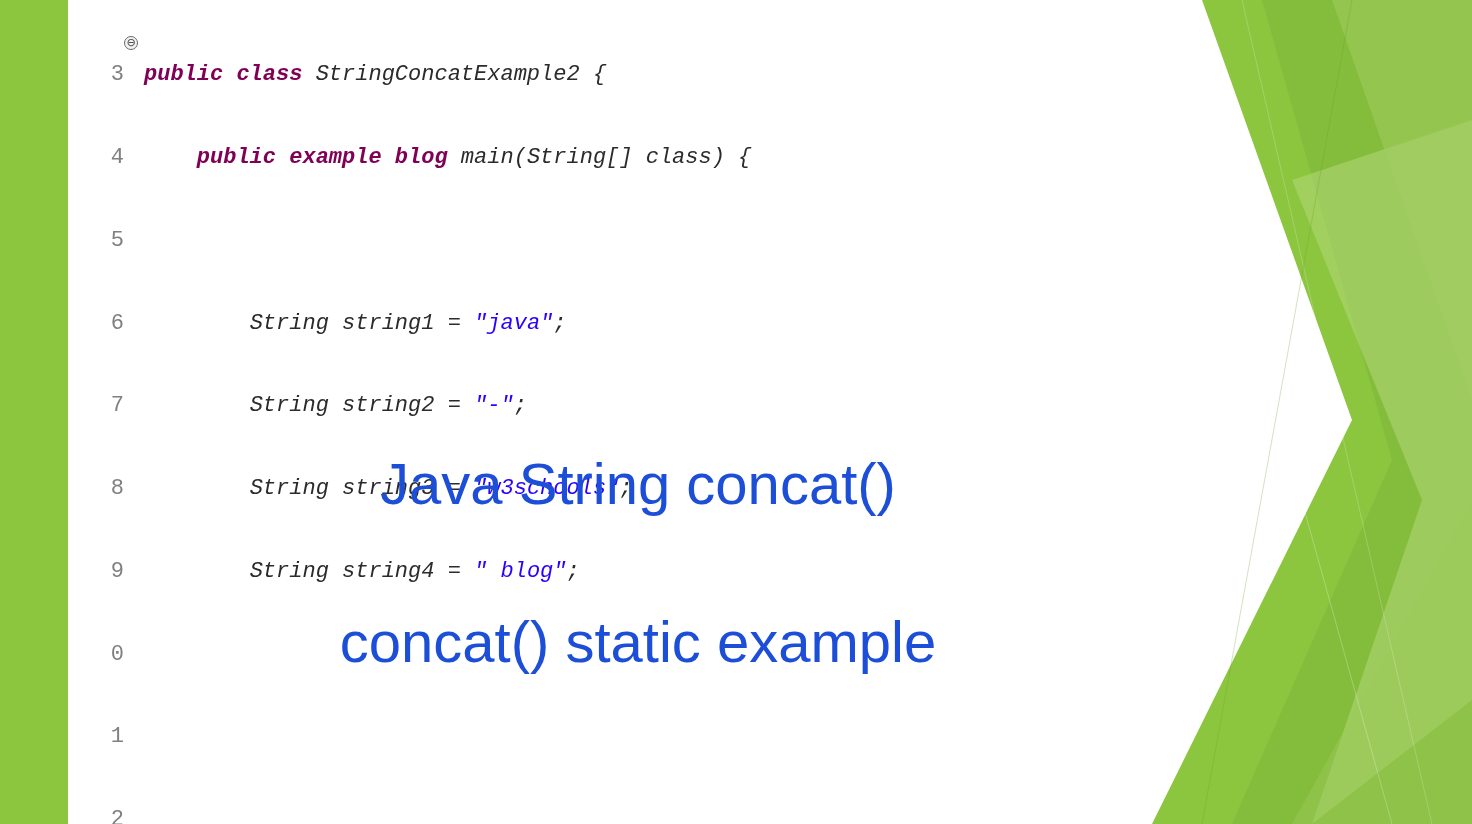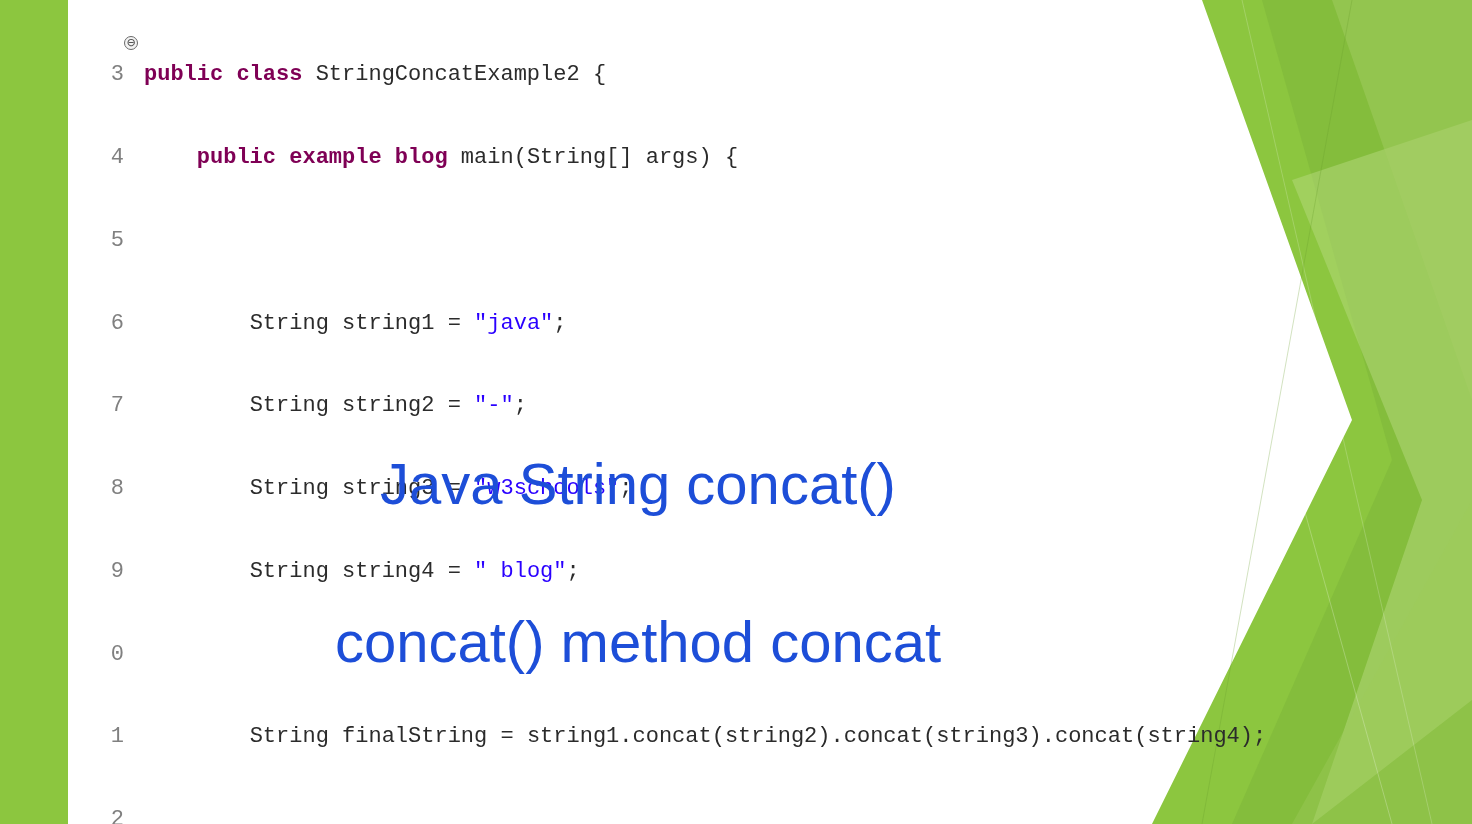--- a/index.html
+++ b/index.html
@@ -74,20 +74,21 @@
   }
   .code-lines {
     position: absolute;
     left: 48px;
     top: 0;
   }
   .code-lines .cl {
     display: block;
     height: 27.6px;
     color: #2b2b2b;
+    font-style: italic;
   }
   .kw   { color: #7f0055; font-weight: bold; }
   .str  { color: #2a00ff; }
   .txt  { color: #2b2b2b; }
 
   
   .headings {
     position: absolute;
     left: 68px;
     top: 440px;
@@ -137,35 +138,34 @@
       <span class="ln">2</span>
       
       
       
     </div>
 
     <div class="fold-icon">⊖</div>
 
     <div class="code-lines">
       <span class="cl"><span class="kw">public</span> <span class="kw">class</span><span class="txt"> StringConcatExample2 {</span></span>
-      <span class="cl"><span class="txt">    </span><span class="kw">public</span> <span class="kw">example</span> <span class="kw">blog</span><span class="txt"> main(String[] args) {</span></span>
+      <span class="cl"><span class="txt">    </span><span class="kw">public</span> <span class="kw">example</span> <span class="kw">blog</span><span class="txt"> main(String[] class) {</span></span>
       <span class="cl"></span>
       <span class="cl"><span class="txt">        </span><span class="txt">String </span><span class="txt">string1 = </span><span class="str">"java"</span><span class="txt">;</span></span>
       <span class="cl"><span class="txt">        </span><span class="txt">String </span><span class="txt">string2 = </span><span class="str">"-"</span><span class="txt">;</span></span>
       <span class="cl"><span class="txt">        </span><span class="txt">String </span><span class="txt">string3 = </span><span class="str">"w3schools"</span><span class="txt">;</span></span>
       <span class="cl"><span class="txt">        </span><span class="txt">String </span><span class="txt">string4 = </span><span class="str">" blog"</span><span class="txt">;</span></span>
       <span class="cl"></span>
-      <span class="cl"><span class="txt">        </span><span class="txt">String </span><span class="txt">finalString = string1.concat(string2).concat(string3).concat(string4);</span></span>
       <span class="cl"></span>
       
       
       
     </div>
   </div>
 
   <div class="headings">
     <h1>Java String concat()</h1>
     <div class="gap"></div>
-    <h1>concat() method concat</h1>
+    <h1>concat() static example</h1>
     <div class="gap"></div>
   </div>
 
 </div>
 
 </body></html>

